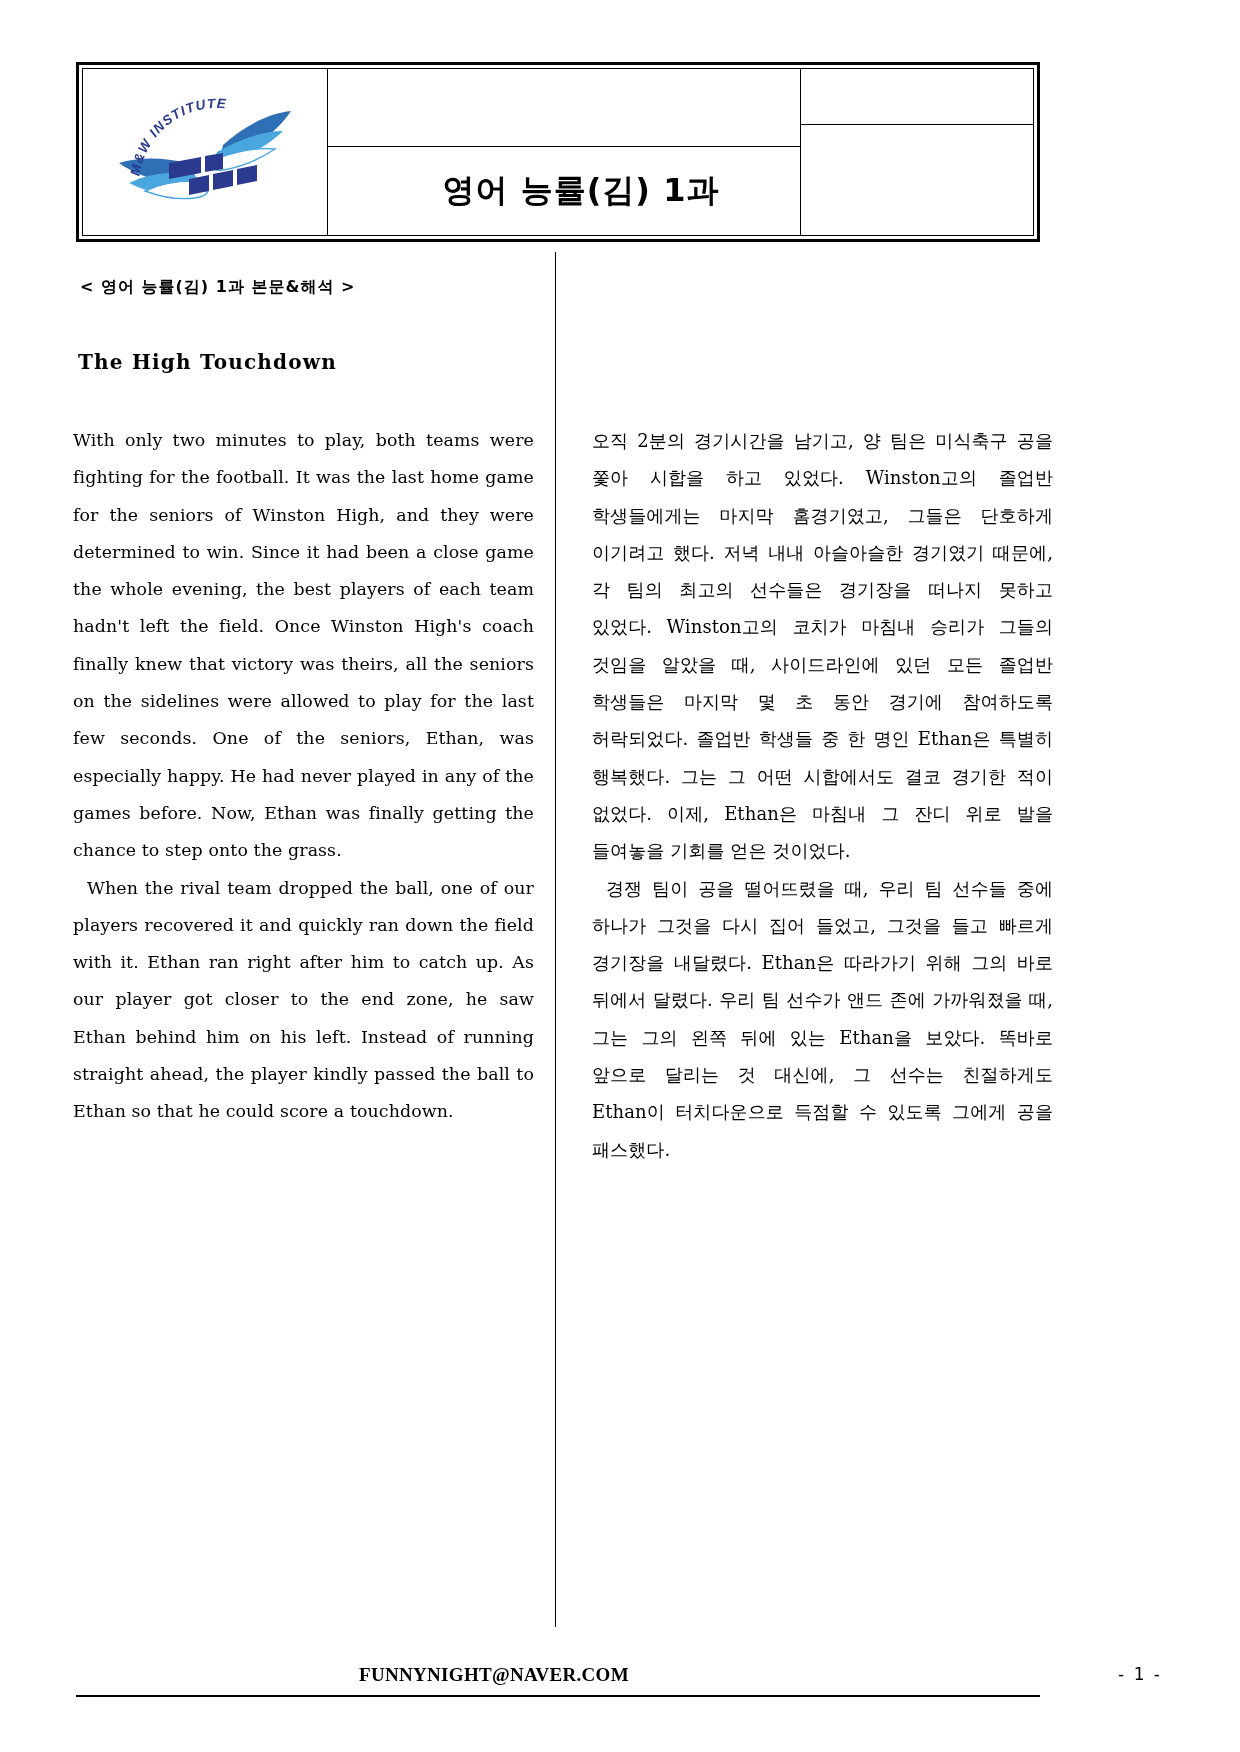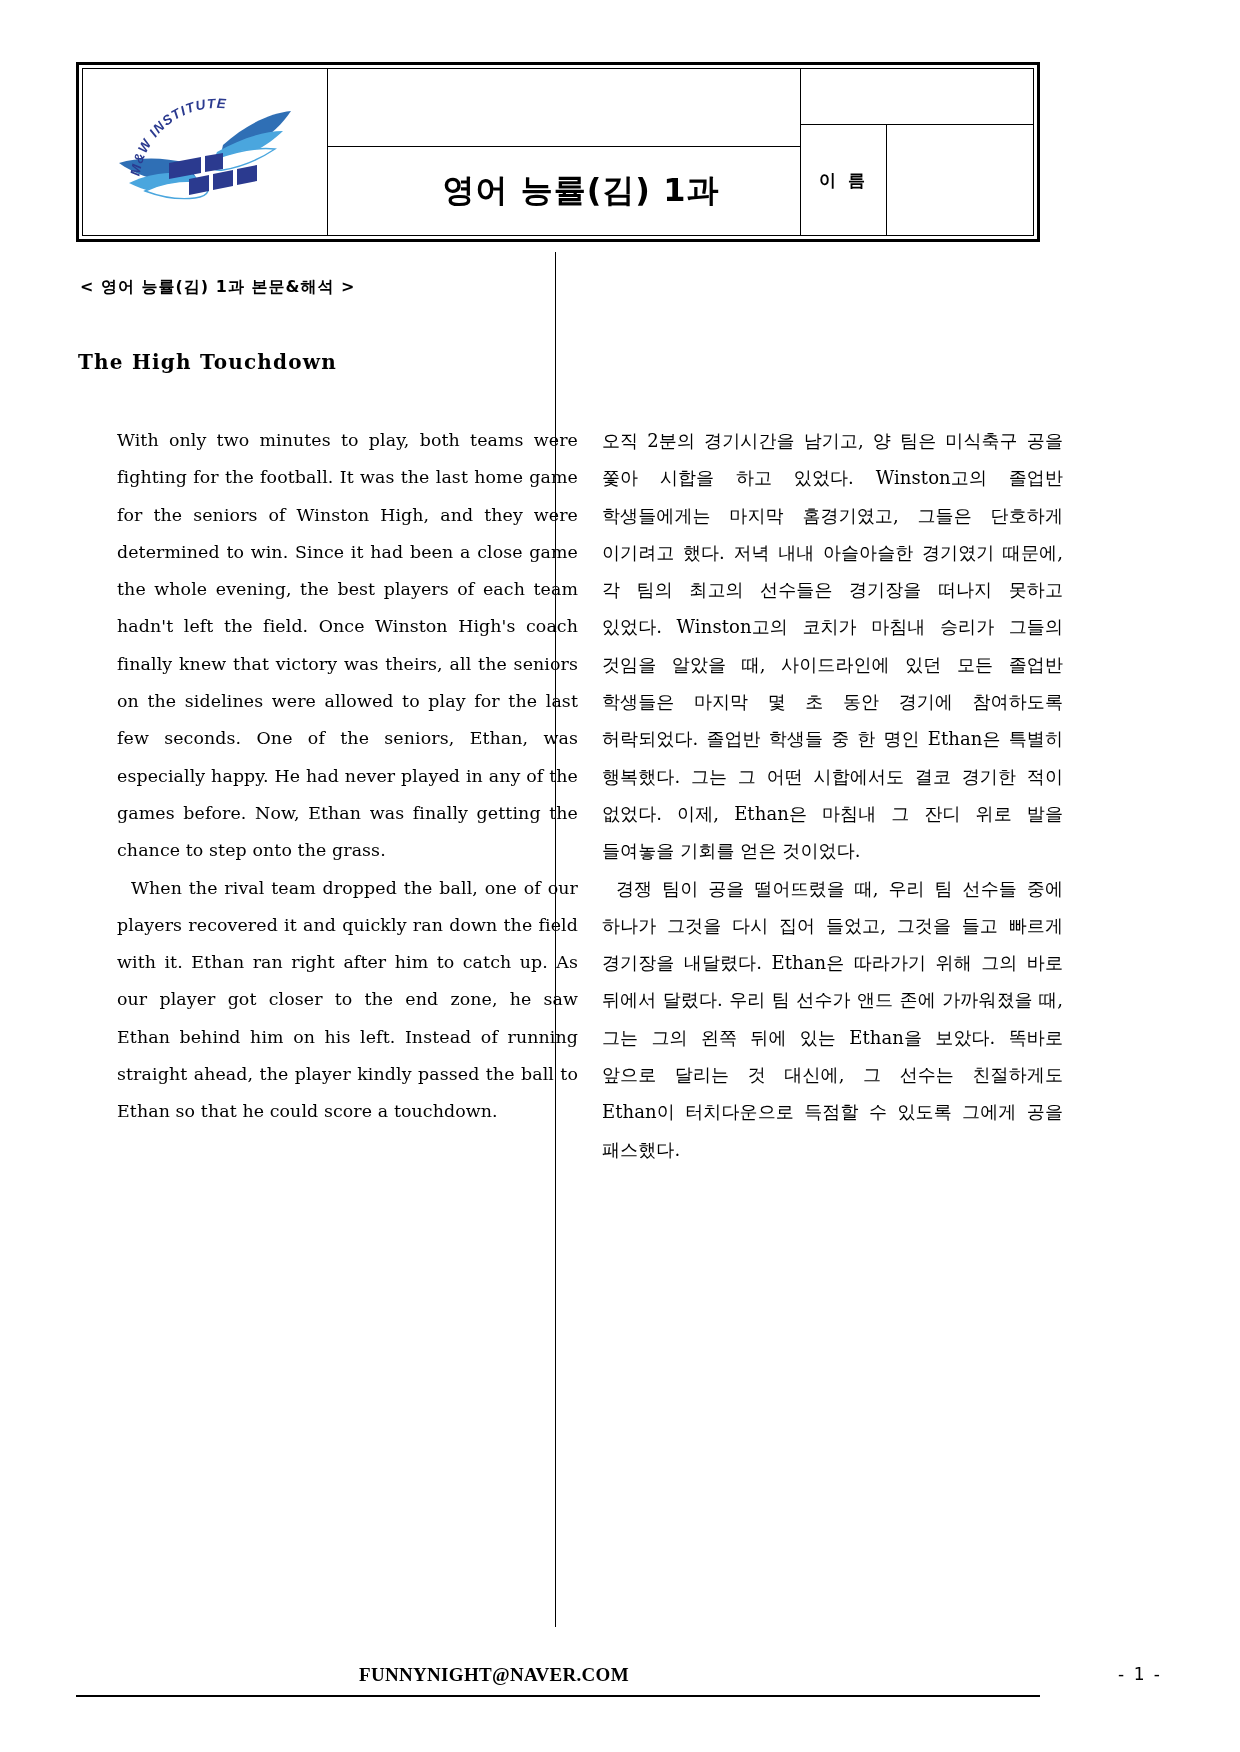--- a/index.html
+++ b/index.html
@@ -148,28 +148,27 @@
     left: 555px;
     top: 252px;
     width: 1px;
     height: 1375px;
     background: #000;
   }
 
   .col {
     position: absolute;
     top: 422px;
-    margin-left: 44px;
   }
   .col-en {
     left: 73px;
     width: 461px;
   }
   .col-ko {
-    left: 558px;
+    left: 592px;
     width: 461px;
   }
 
   .col p {
     margin: 0;
     text-align: justify;
     text-justify: inter-word;
   }
   .col-en p {
     font-family: "DejaVu Serif", "Liberation Serif", serif;
@@ -251,24 +250,20 @@
 
       <div class="title-cell">
         <div class="title-top"></div>
         <div class="title-bottom">
           <div class="doc-title">영어 능률(김) 1과</div>
         </div>
       </div>
 
       <div class="meta-cell">
         <div class="meta-blank"></div>
-        <div class="meta-row">
-          <div class="meta-label">이 름</div>
-          <div class="meta-value"></div>
-        </div>
       </div>
 
     </div>
   </div>
 
   <div class="section-heading">&lt; 영어 능률(김) 1과 본문&amp;해석 &gt;</div>
 
   <div class="passage-title">The High Touchdown</div>
 
   <div class="divider"></div>

